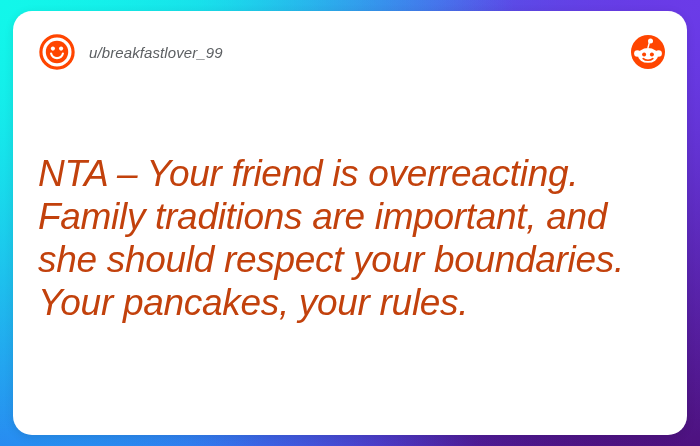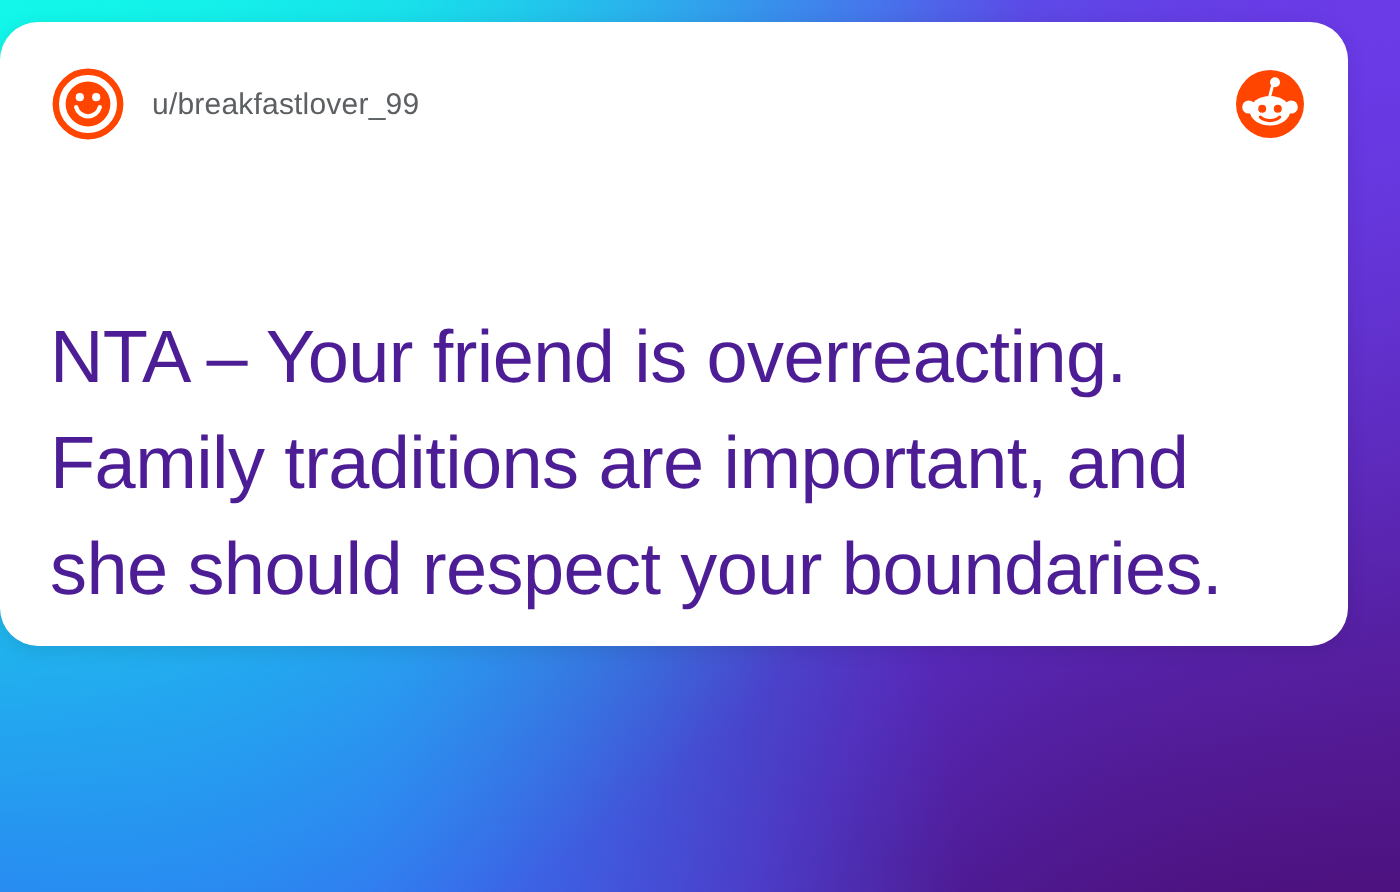--- a/index.html
+++ b/index.html
@@ -22,29 +22,30 @@
       radial-gradient(circle at 0% 100%, #2B7BF2 0%, rgba(43,123,242,0) 58%),
       radial-gradient(circle at 100% 0%, #6B3BE8 0%, rgba(107,59,232,0) 60%),
       radial-gradient(circle at 100% 100%, #4A0D73 0%, rgba(74,13,115,0) 62%),
       linear-gradient(125deg, #14F4E8 0%, #2E8BF0 38%, #5B3DE8 68%, #460C70 100%);
     box-sizing: border-box;
   }
 
   
   #card {
     position: absolute;
-    left: 0;
+    left: 13px;
     top: 11px;
     width: 674px;
-    height: 312px;
+    height: 424px;
     background: #ffffff;
     border-radius: 19px;
     box-sizing: border-box;
     box-shadow: 0 2px 10px rgba(0,0,0,0.10);
     overflow: hidden;
+    font-style: italic;
   }
 
   
   #post-header {
     position: absolute;
     left: 0;
     top: 0;
     right: 0;
     height: 82px;
     display: flex;
@@ -83,22 +84,22 @@
     display: block;
   }
 
   
   #post-body {
     position: absolute;
     left: 25px;
     top: 141px;
     right: 30px;
     font-size: 37px;
-    line-height: 53px;
-    color: #4c1d95;
+    line-height: 43px;
+    color: #c2410c;
     letter-spacing: -0.3px;
     font-family: "Liberation Sans", sans-serif;
     white-space: pre-line;
     font-weight: 400;
   }
 </style>
 </head>
 <body>
 
 <div id="stage">

